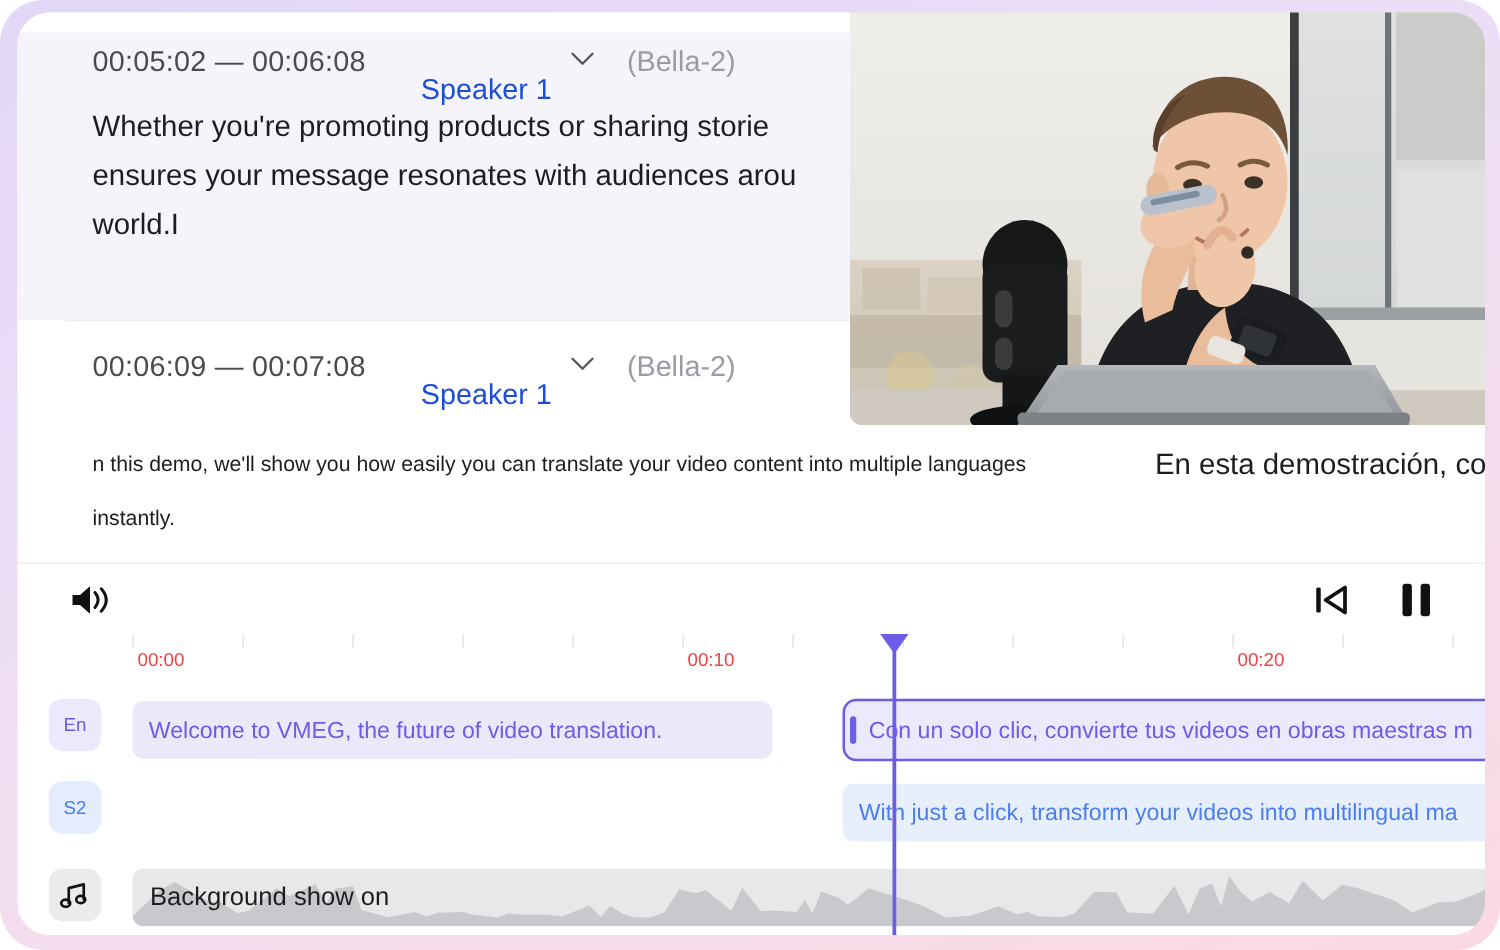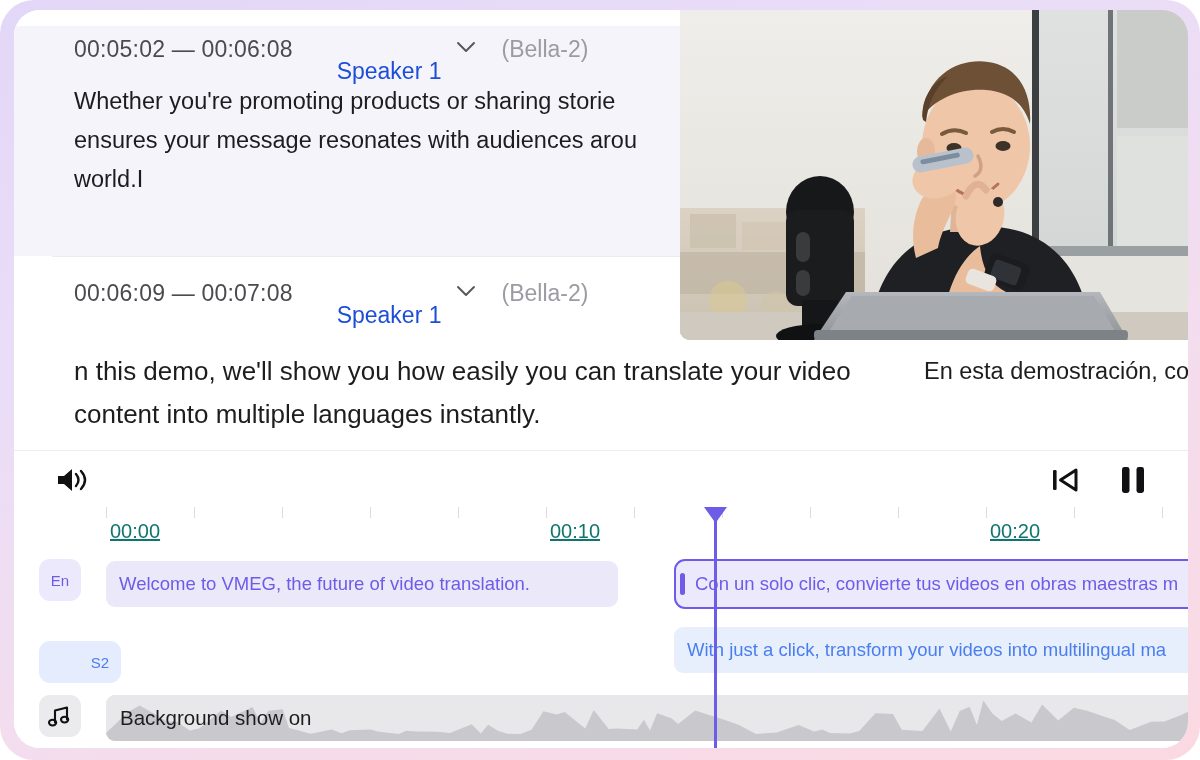--- a/index.html
+++ b/index.html
@@ -50,21 +50,21 @@
     white-space:pre-wrap;
   }
   .tr-divider{
     position:absolute;left:38px;right:0;height:1px;background:#eceaf2;
   }
   
   #tr-body-2-wrap{position:absolute;left:0;right:0;top:340px;height:90px;}
   #tr-body-2{
     position:absolute;left:0;top:0;width:860px;
     padding-left:60px;box-sizing:border-box;
-    font-size:26px;line-height:43px;color:#1d1d20;
+    font-size:17px;line-height:43px;color:#1d1d20;
   }
   #tr-body-2-es{
     position:absolute;left:910px;top:0;width:320px;
     font-size:23.5px;line-height:43px;color:#1d1d20;
     white-space:nowrap;overflow:hidden;
   }
 
   
   #video-preview{
     position:absolute;right:-12px;top:-10px;width:520px;height:340px;
@@ -92,22 +92,22 @@
   .tbtn{cursor:pointer;display:flex;align-items:center;justify-content:center;}
 
   
   #timeline{
     position:absolute;left:0;right:0;top:497px;bottom:0;
     background:#ffffff;
   }
   #ruler{position:absolute;left:0;right:0;top:0;height:44px;}
   .tick{position:absolute;top:0;width:1px;height:11px;background:#dcdce3;}
   .tick-label{
-    position:absolute;top:13px;font-size:20px;color:#0f766e;
-    transform:translateX(-2px);white-space:nowrap;text-decoration:underline;
+    position:absolute;top:13px;font-size:15px;color:#ef4444;
+    transform:translateX(-2px);white-space:nowrap;
   }
 
   
   .track{position:absolute;left:0;right:0;}
   .track-badge{
     position:absolute;left:25px;width:42px;height:42px;border-radius:11px;
     display:flex;align-items:center;justify-content:center;
     font-size:15px;font-weight:500;
   }
   .badge-en{background:#ece9fc;color:#6c5ce7;}
@@ -337,21 +337,21 @@
       <div class="clip clip-en" style="left:92px;width:512px;top:8px;">
         <span>Welcome to VMEG, the future of video translation.</span>
       </div>
       <div class="clip clip-en selected" style="left:660px;width:560px;top:6px;height:50px;">
         <span class="clip-handle"></span>
         <span style="margin-left:6px;">Con un solo clic, convierte tus videos en obras maestras m</span>
       </div>
     </div>
 
     <div class="track" style="top:112px;height:56px;">
-      <div class="track-badge badge-s2" style="top:22px;padding-left:40px;">
+      <div class="track-badge badge-s2" style="top:6px;">
         <span>S2</span>
       </div>
       <div class="clip clip-s2" style="left:660px;width:560px;top:8px;">
         <span>With just a click, transform your videos into multilingual ma</span>
       </div>
     </div>
 
     <div class="track" style="top:186px;height:56px;">
       <div class="track-badge badge-audio" style="top:2px;">
         <svg width="26" height="26" viewBox="0 0 26 26">

